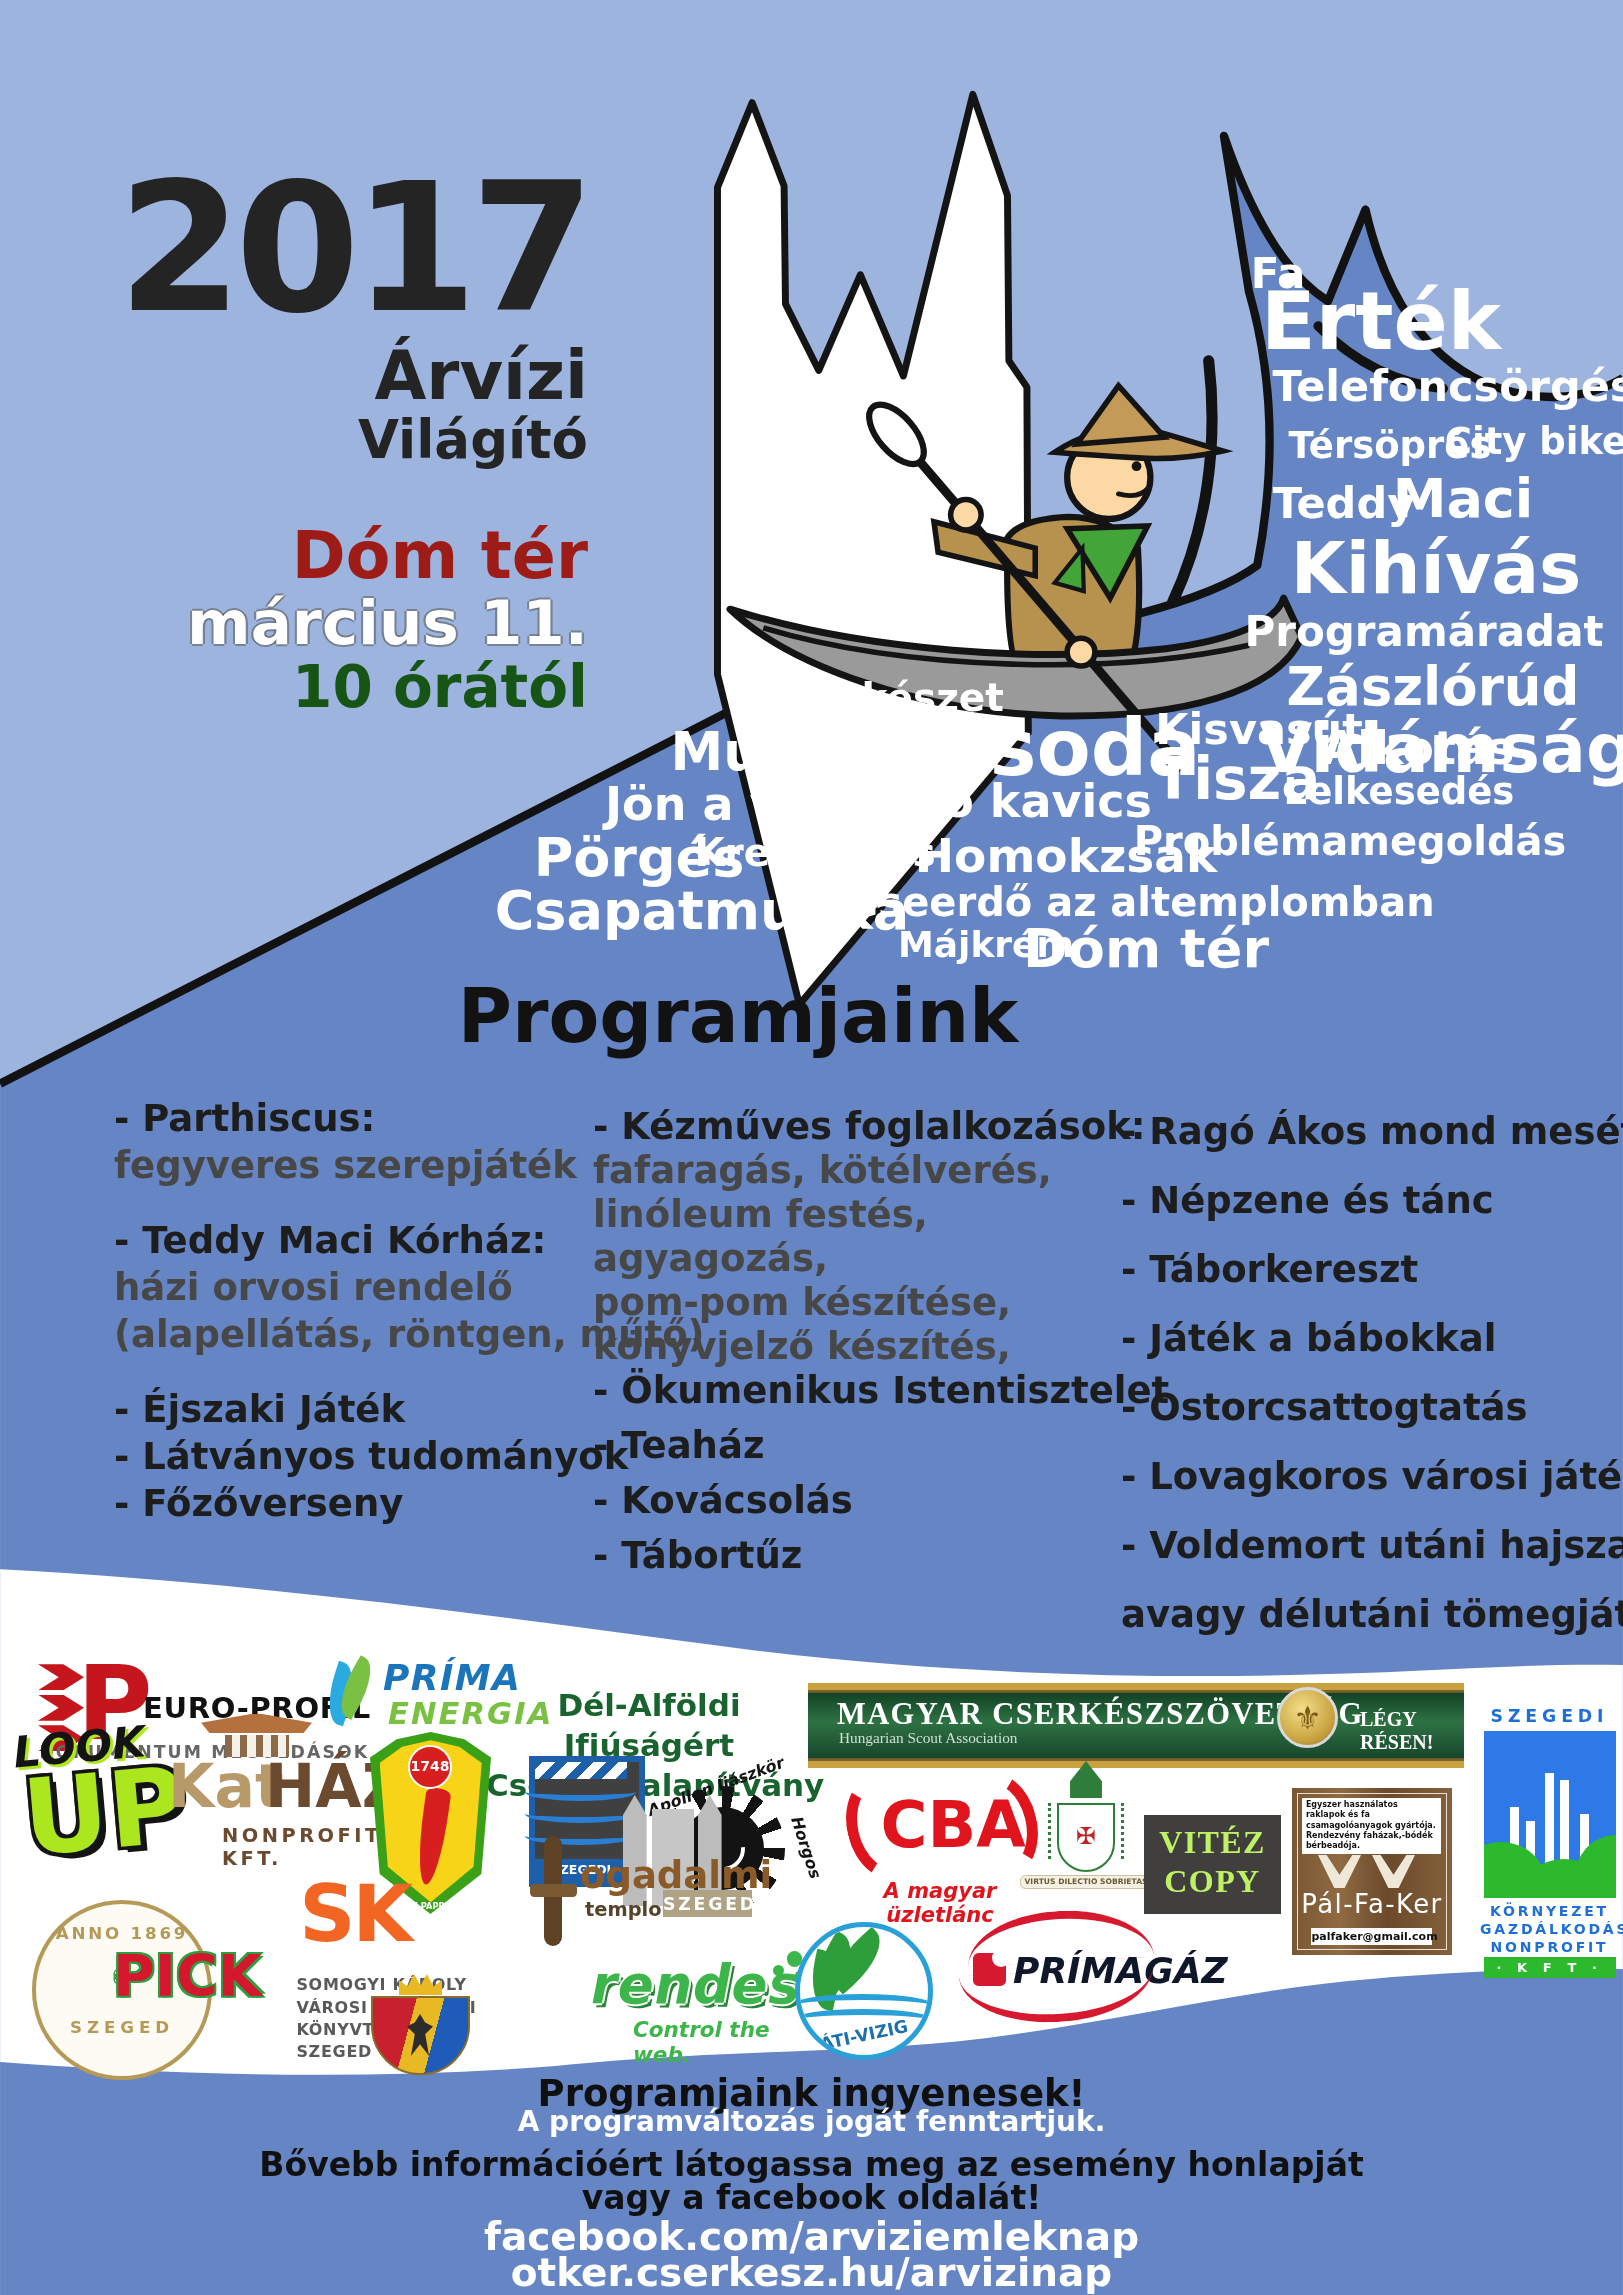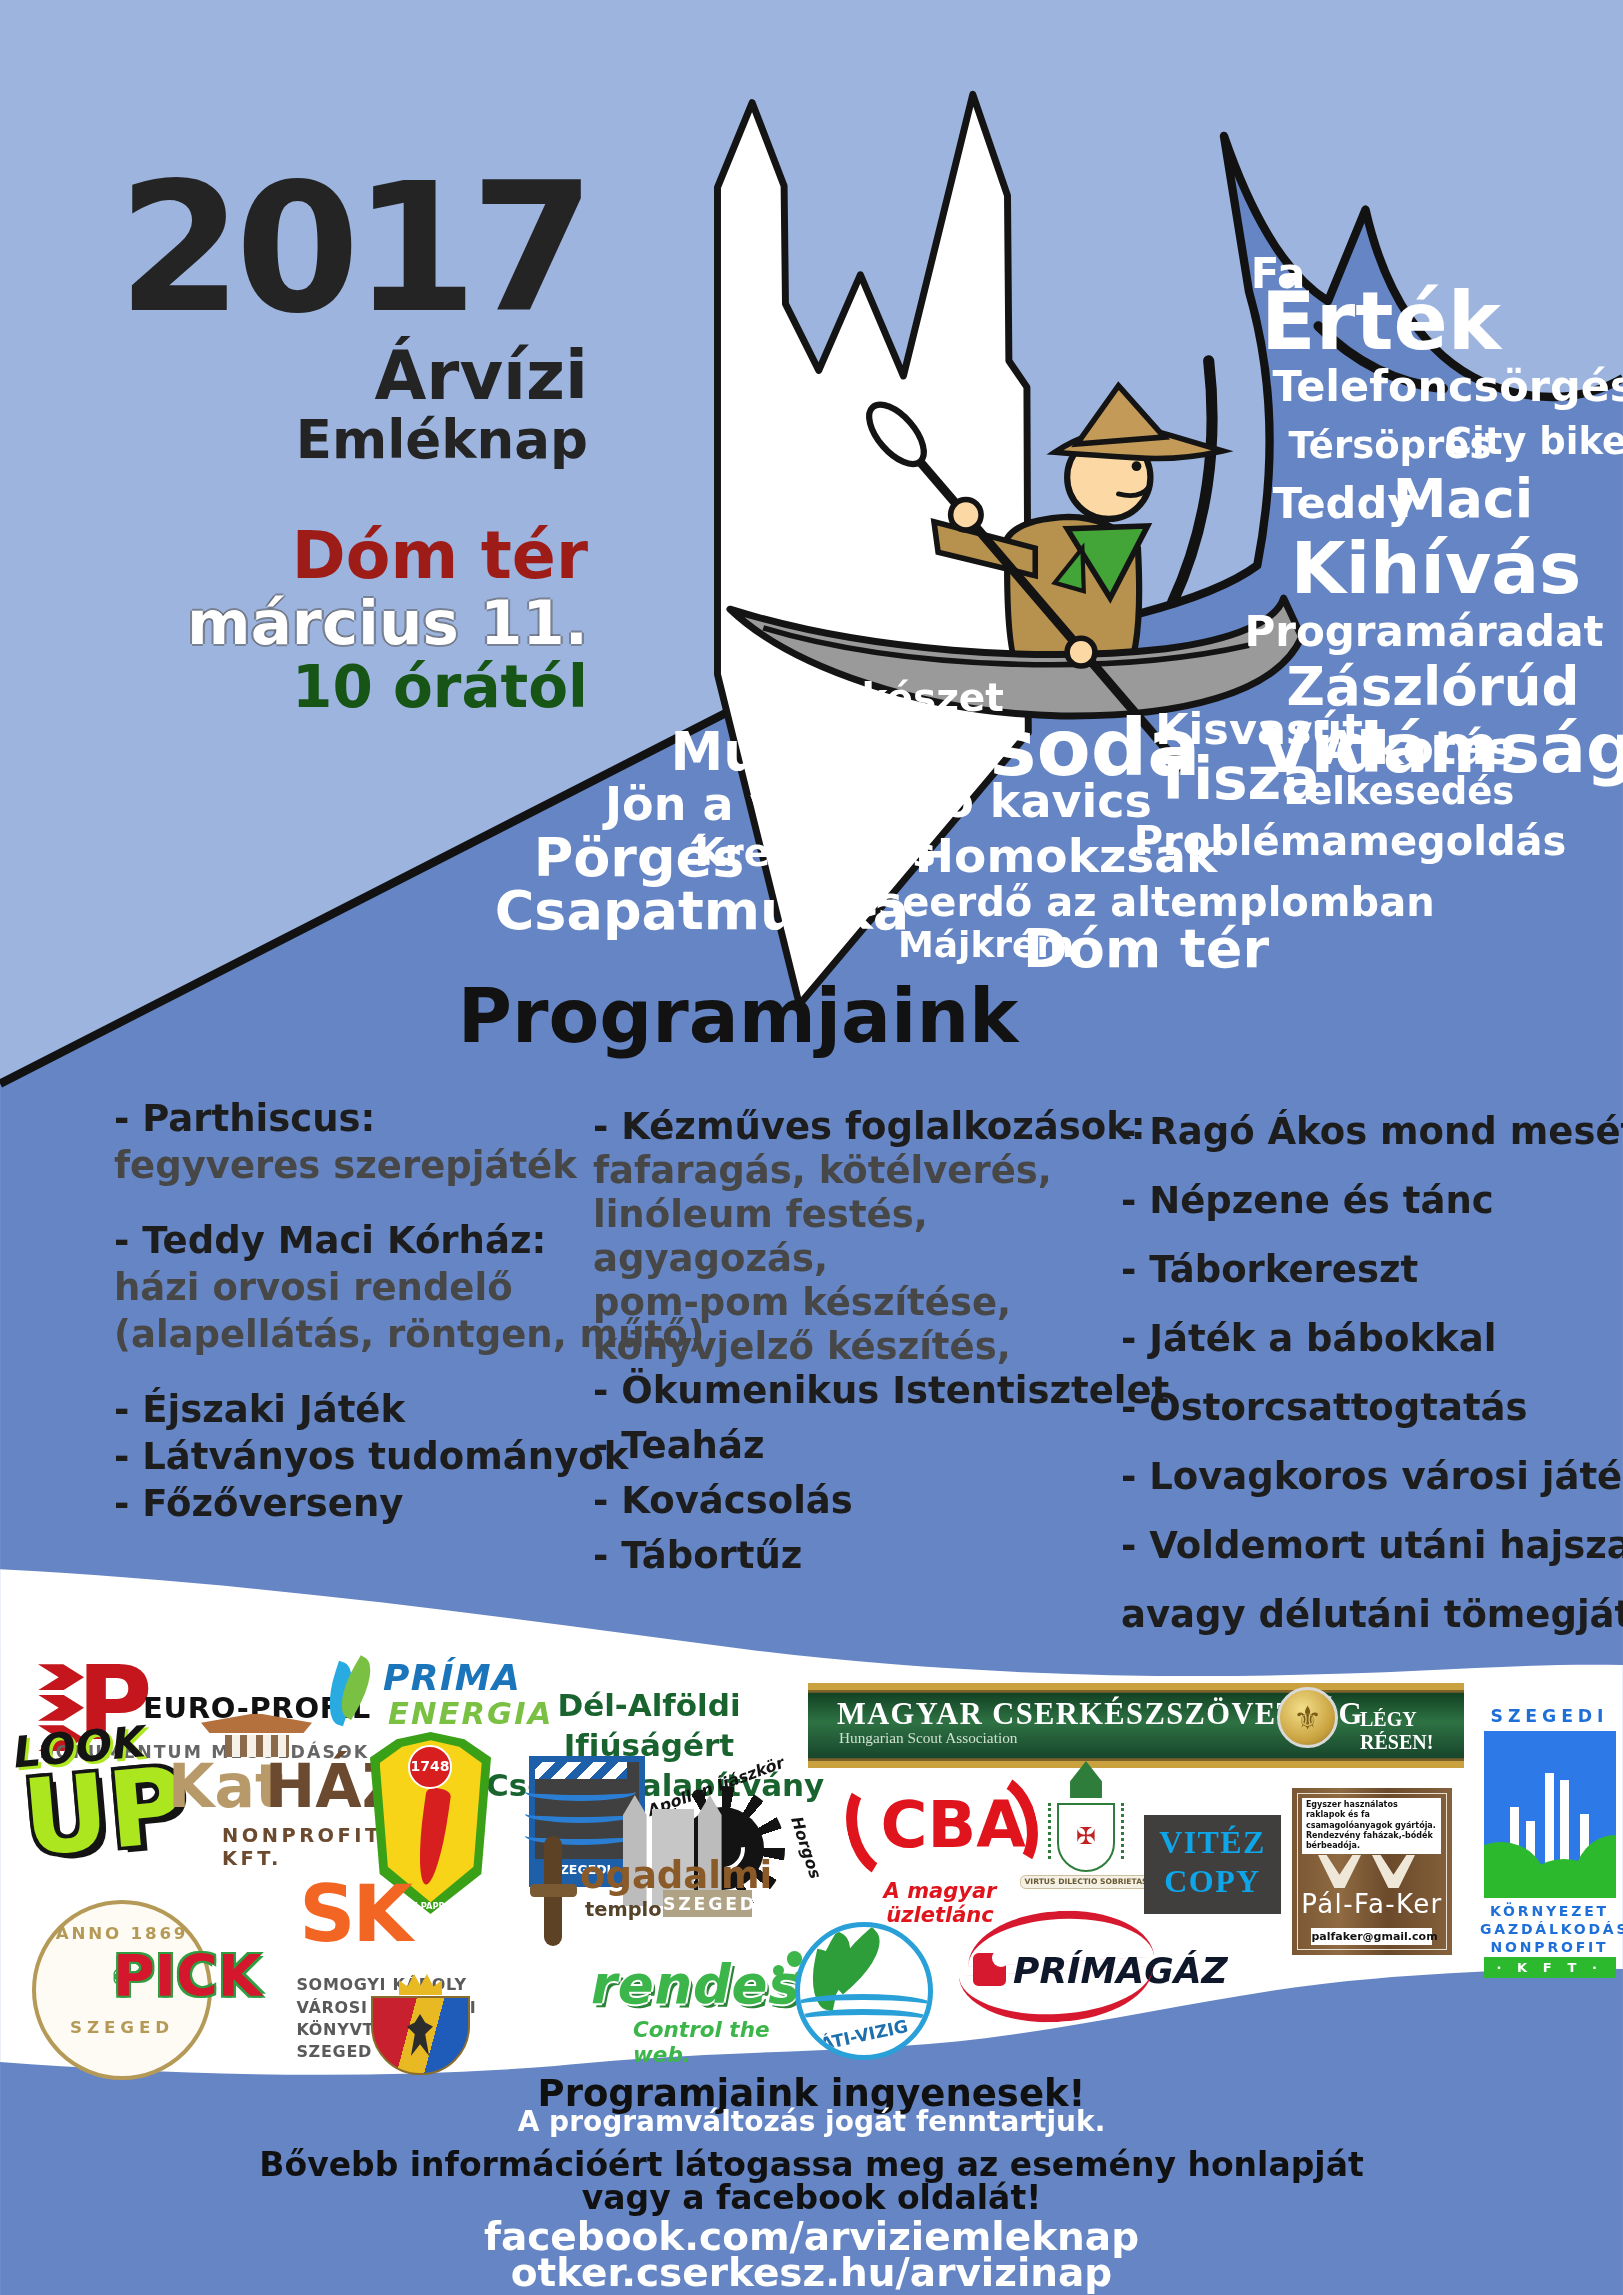--- a/index.html
+++ b/index.html
@@ -165,21 +165,21 @@
   .bi-shield{left:23px;top:42px;width:58px;height:69px;background:#fff;border:2.8px solid #2e7d3a;
              border-radius:0 0 29px 29px;color:#c22222;font-size:23.6px;text-align:center;line-height:62px}
   .bi-cl{left:5.6px;top:42px;width:11px;height:56px;border-right:3.5px dotted #2e7d3a}
   .bi-cr{left:87px;top:42px;width:11px;height:56px;border-left:3.5px dotted #2e7d3a}
   .bi-motto{left:-14px;top:114px;width:132px;text-align:center;font-weight:700;font-size:7.6px;color:#6a5a34;
             background:#f4f0e4;border:0.7px solid #cbbf9f;border-radius:5.6px;padding:1.4px 0}
 
   
   #vitez{left:1144px;top:1815px;width:137px;height:99px;background:#403f3d;text-align:center}
   .vc-l{position:static;display:block;font-family:"Liberation Serif",serif;font-weight:700;
-        font-size:32px;line-height:39px;color:#0ea5e9;letter-spacing:1.4px}
+        font-size:32px;line-height:39px;color:#bef264;letter-spacing:1.4px}
   .vc-l:first-child{margin-top:8.3px}
 
   
   #palfaker{left:1292px;top:1788px;width:160px;height:167px;
             background:linear-gradient(90deg,#7a5733,#8f6a42 30%,#6b4a2b 60%,#85613c)}
   .pf-frame{left:4.9px;top:4.9px;right:4.9px;bottom:4.9px;border:1.4px solid #e8e0d2}
   .pf-note{left:10.4px;top:9.7px;width:139px;background:#fff;color:#111;padding:2.1px 3.5px}
   .pf-note div{position:static;font-weight:700;font-size:8px;line-height:10.4px}
   .pf-v{top:67px;width:43px;height:33px;background:#efe8d8;
         clip-path:polygon(0 0,20% 0,50% 60%,80% 0,100% 0,62% 100%,38% 100%)}
@@ -297,21 +297,21 @@
   </g>
   <path fill="#ffffff" d="M 0,2262 C 380,2282 720,2330 1080,2378 C 1420,2420 1760,2422 2050,2408
            C 2160,2402 2260,2398 2339,2400 L 2339,2838 C 2240,2836 2100,2842 1980,2852
            C 1800,2866 1620,2912 1420,2938 C 1220,2962 1060,2952 800,2978
            C 520,3000 240,2990 0,2972 Z"></path>
 </svg>
 
 <div id="titleblock">
   <div class="year">2017</div>
   <div class="t1">Árvízi</div>
-  <div class="t2">Emléknap</div>
+  <div class="t2">Világító</div>
   <div class="venue">Dóm tér</div>
   <div class="date">március 11.</div>
   <div class="time">10 órától</div>
 </div>
 
 <div id="wordcloud">
     <span class="wcw" style="left: 1278px; top: 273px; font-size: 42px;">Fa</span>
     <span class="wcw" style="left: 1381px; top: 321px; font-size: 80px;">Érték</span>
     <span class="wcw" style="left: 1454px; top: 386px; font-size: 43px;">Telefoncsörgés</span>
     <span class="wcw" style="left: 1390px; top: 445px; font-size: 37px;">Térsöprés</span>

